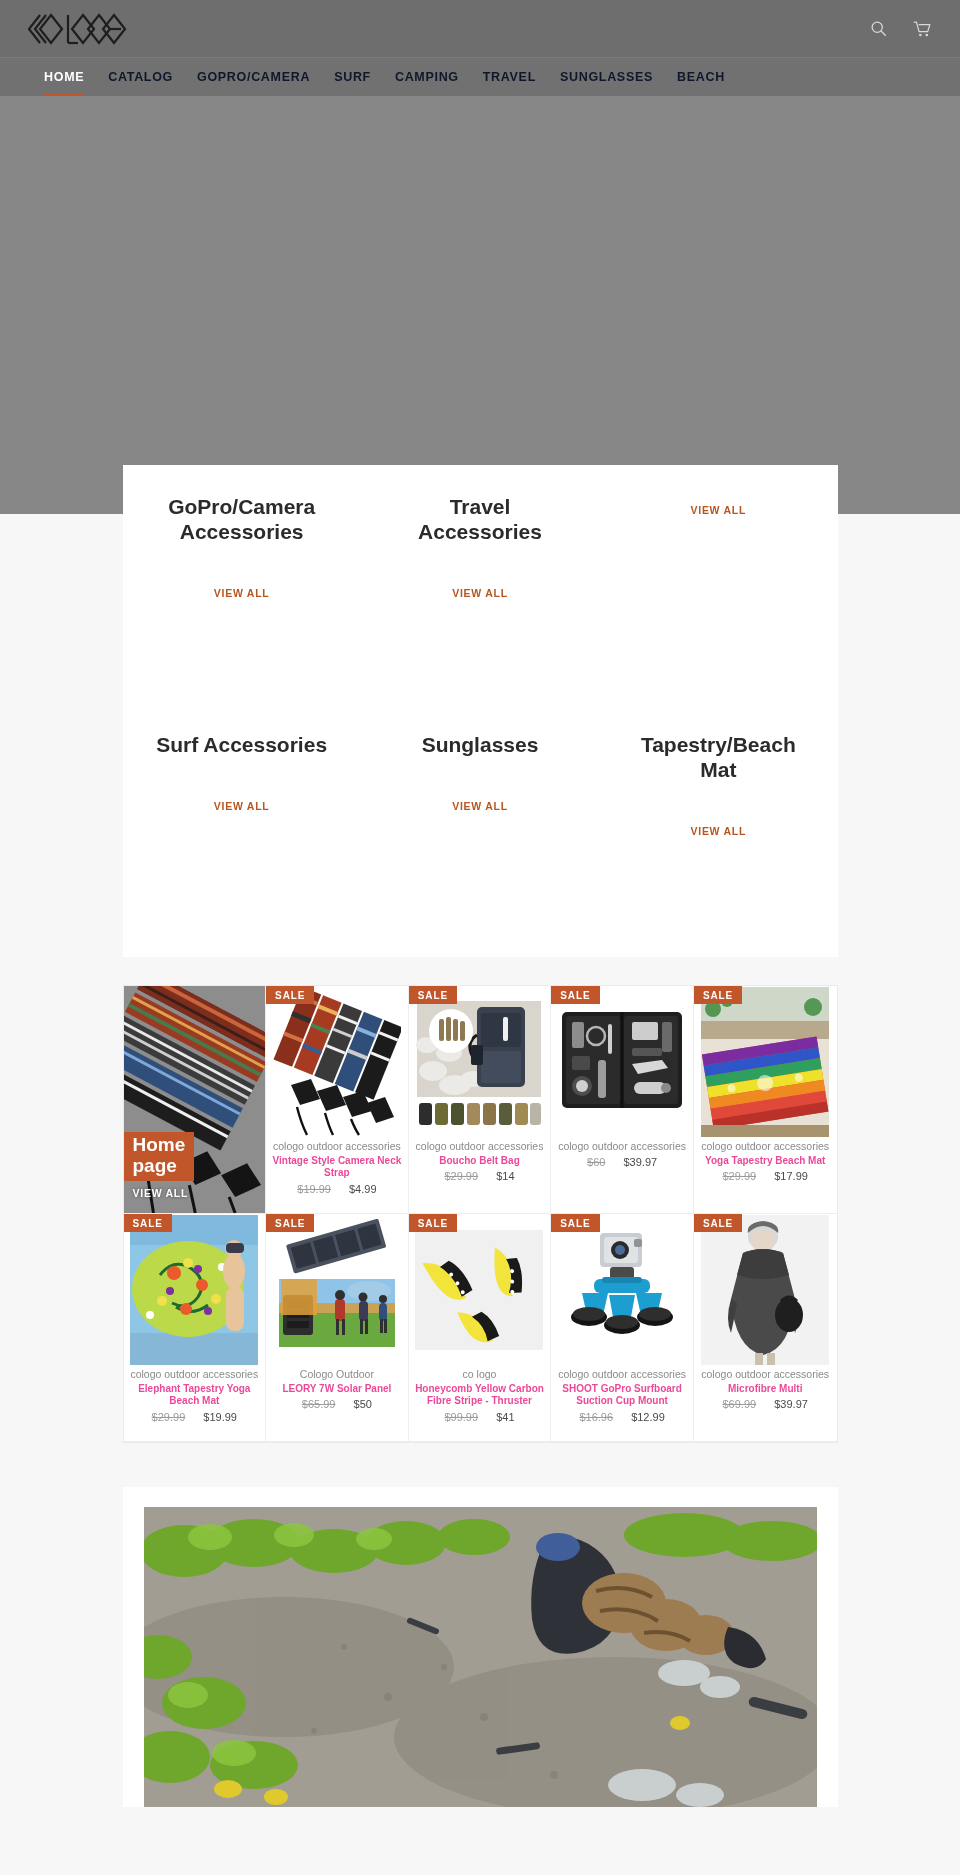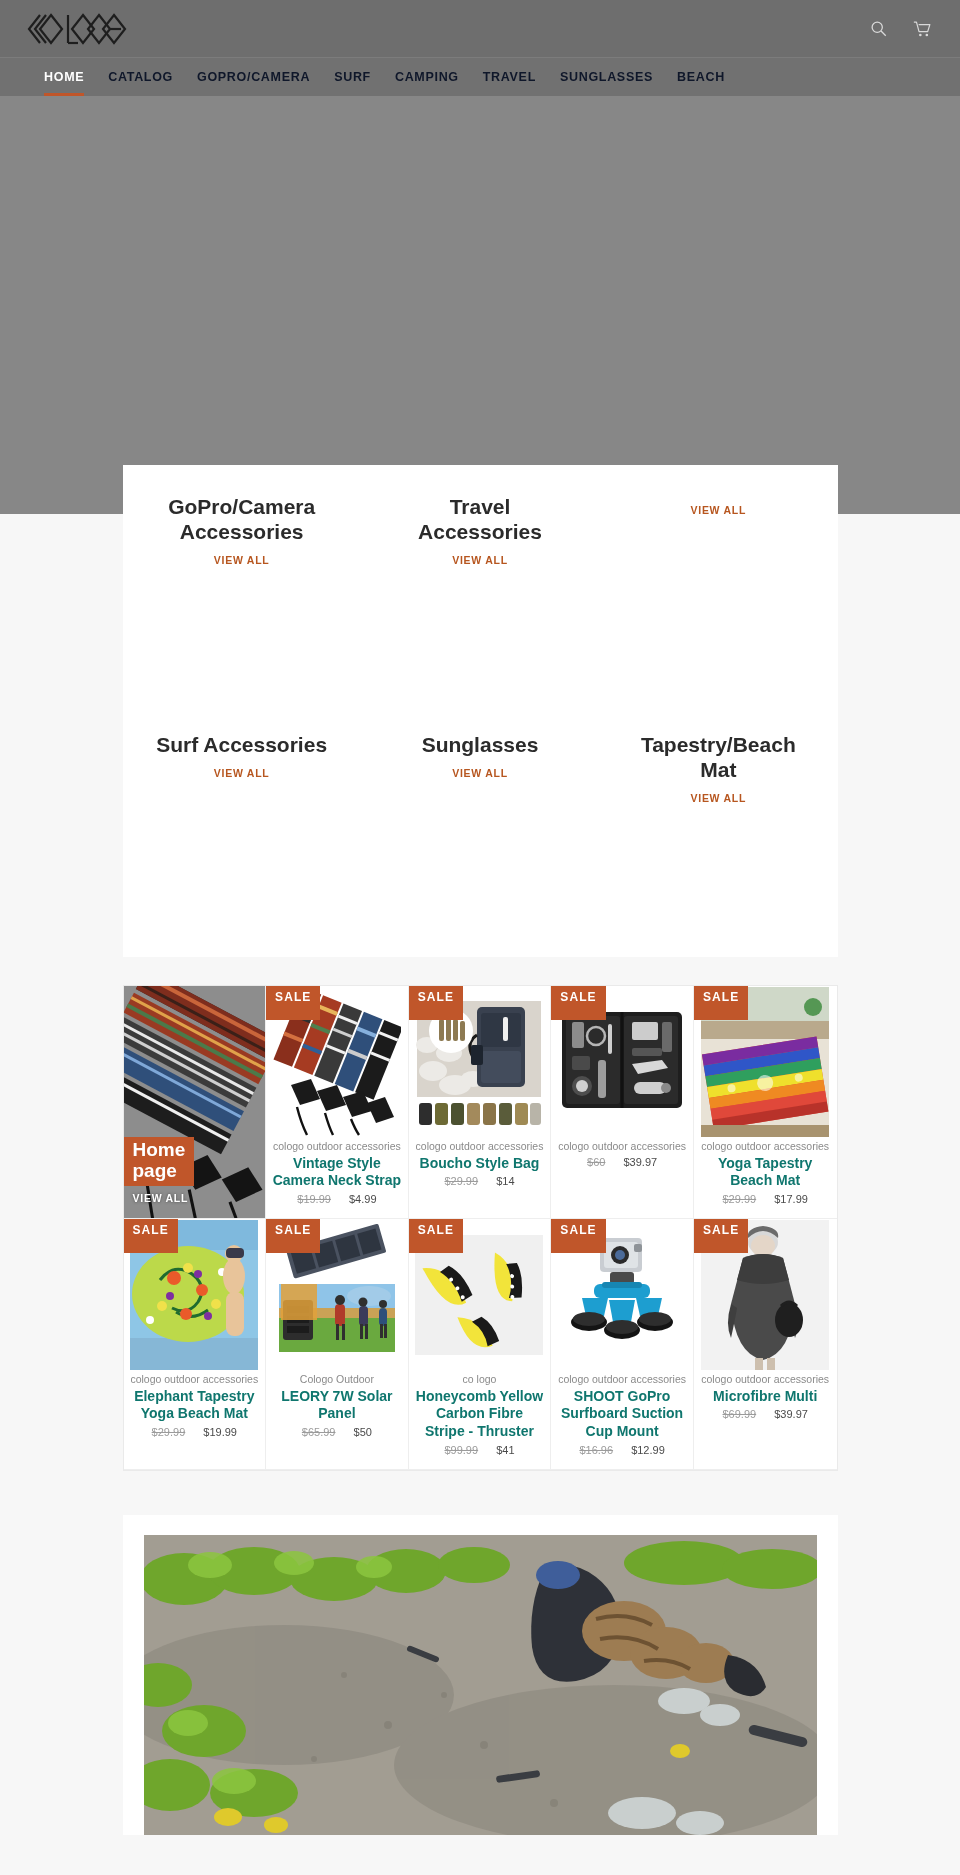--- a/index.html
+++ b/index.html
@@ -89,20 +89,21 @@
     grid-template-columns: repeat(3, 1fr);
   }
   .cat-cell {
     height: 238px;
     display: flex;
     flex-direction: column;
     align-items: center;
     padding-top: 14px;
     text-decoration: none;
     cursor: pointer;
+    gap: 33px;
   }
   .cat-title {
     font-size: 21px;
     font-weight: bold;
     color: #2b2b2b;
     line-height: 1.18;
     text-align: center;
     max-width: 175px;
   }
   .cat-viewall {
@@ -135,47 +136,47 @@
     min-height: 228px;
     cursor: pointer;
     text-decoration: none;
   }
   .prod-card:nth-child(5n) { border-right: 0; }
   .sale-badge {
     position: absolute;
     top: 0; left: 0;
     background: #c0562a;
     color: #fff;
-    font-size: 12px;
+    font-size: 10px;
     font-weight: bold;
     letter-spacing: .09em;
-    padding: 4px 9px 16px;
+    padding: 4px 9px 3px;
     z-index: 3;
   }
   .prod-img {
     width: 100%;
     height: 152px;
     display: flex;
     align-items: center;
     justify-content: center;
     overflow: hidden;
     margin-bottom: 2px;
   }
   .prod-img svg { display: block; }
   .prod-vendor {
     font-size: 10.5px;
     color: #8a8a8a;
     text-align: center;
     line-height: 1.3;
     margin-bottom: 1px;
   }
   .prod-title {
-    font-size: 14px;
+    font-size: 10px;
     font-weight: bold;
-    color: #0f766e;
+    color: #ec4899;
     text-align: center;
     line-height: 1.26;
     margin-bottom: 2px;
   }
   .prod-price { font-size: 11px; text-align: center; line-height: 1.3; }
   .price-old { color: #9b9b9b; text-decoration: line-through; }
   .price-new { color: #4a4a4a; padding-left: 15px; }
 
   
   .promo-card {
@@ -429,21 +430,21 @@
           <rect x="36" y="116" width="13" height="22" rx="3" fill="#4c5130"></rect>
           <rect x="52" y="116" width="13" height="22" rx="3" fill="#a38a5c"></rect>
           <rect x="68" y="116" width="13" height="22" rx="3" fill="#8a7448"></rect>
           <rect x="84" y="116" width="13" height="22" rx="3" fill="#5a5c3a"></rect>
           <rect x="100" y="116" width="13" height="22" rx="3" fill="#9f8a54"></rect>
           <rect x="115" y="116" width="11" height="22" rx="3" fill="#b8b4a8"></rect>
         </g>
       </svg>
     </span>
     <span class="prod-vendor">cologo outdoor accessories</span>
-    <span class="prod-title">Boucho Style Bag</span>
+    <span class="prod-title">Boucho Belt Bag</span>
     <span class="prod-price">
       <span class="price-old">$29.99</span>
       <span class="price-new">$14</span>
     </span>
   </a>
 
   <a class="prod-card">
     <span class="sale-badge">SALE</span>
     <span class="prod-img">
       <svg width="128" height="120" viewBox="0 0 128 120">

